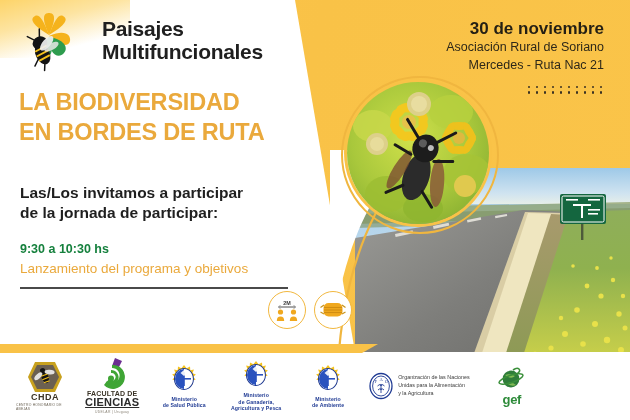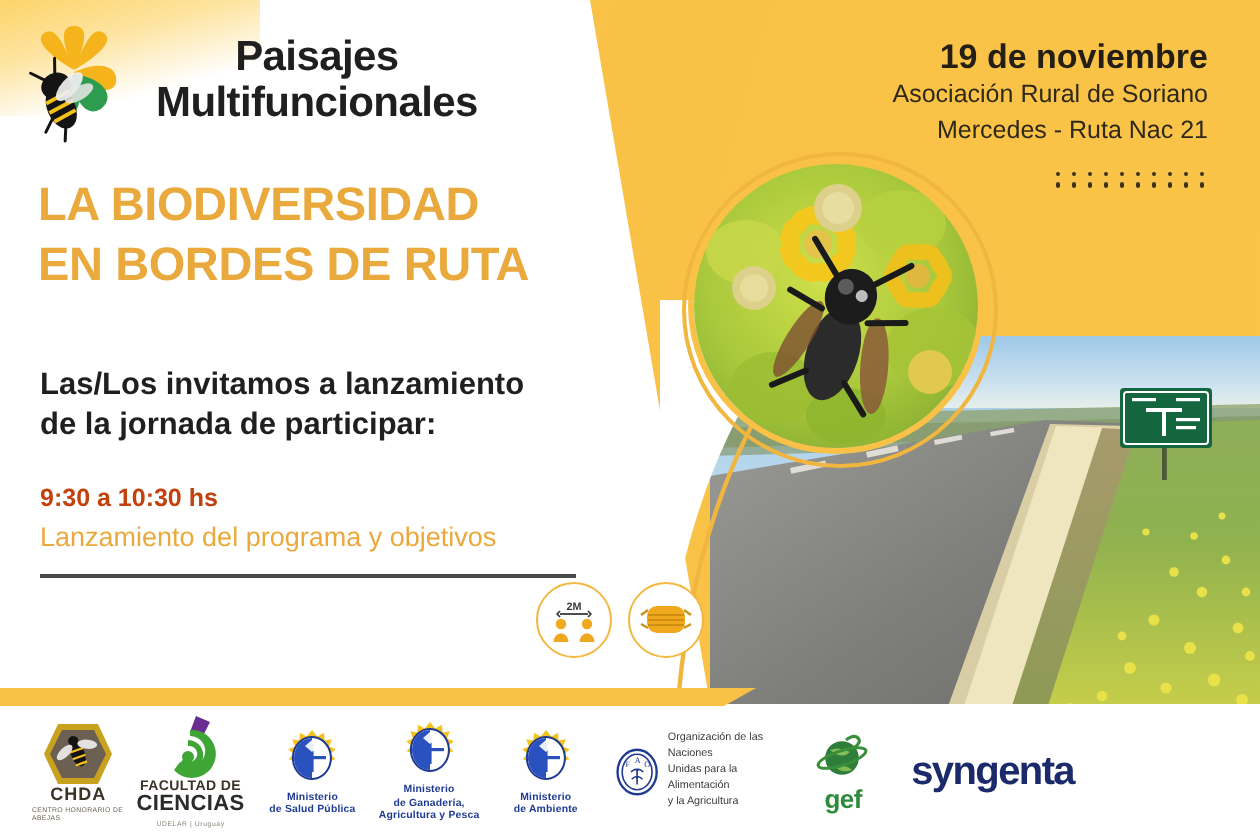--- a/index.html
+++ b/index.html
@@ -52,21 +52,21 @@
   .bee-circle{
     position:absolute;left:347px;top:82px;width:142px;height:142px;border-radius:50%;
     overflow:hidden;box-shadow:0 0 0 3px #f9c247;
   }
   .bee-ring{
     position:absolute;left:341px;top:76px;width:154px;height:154px;border-radius:50%;
     border:2px solid #f0b63f;
   }
 
   
-  .brand{position:absolute;left:6px;top:10px;display:flex;align-items:center;gap:10px;text-align:center;}
+  .brand{position:absolute;left:18px;top:10px;display:flex;align-items:center;gap:22px;}
   .brand-text{
     color:#1f1f1f;font-weight:bold;font-size:21px;line-height:1.08;letter-spacing:-0.3px;
   }
 
   
   .date-block{
     position:absolute;right:26px;top:18px;text-align:right;color:#2a2418;
   }
   .date-main{font-size:17px;font-weight:bold;line-height:1.25;color:#241f14;}
   .date-sub{font-size:12.5px;line-height:1.38;color:#2e2819;}
@@ -82,21 +82,21 @@
     position:absolute;left:19px;top:88px;width:300px;
     color:#eaa93c;font-weight:bold;font-size:23.5px;line-height:1.26;letter-spacing:-0.2px;
   }
   .subhead{
     position:absolute;left:20px;top:183px;width:300px;
     color:#1f1f1f;font-weight:bold;font-size:15.5px;line-height:1.32;
   }
 
   
   .sched{position:absolute;left:20px;top:240px;width:282px;}
-  .sched-time{color:#c2410c;font-weight:bold;font-size:12.5px;line-height:1.5;}
+  .sched-time{color:#15803d;font-weight:bold;font-size:12.5px;line-height:1.5;}
   .sched-desc{color:#eaa93c;font-weight:normal;font-size:13.5px;line-height:1.45;}
   .sched-rule{height:1.5px;background:#4a4a4a;margin:9px 0 10px 0;width:268px;}
 
   
   .covid{position:absolute;left:268px;top:291px;display:flex;gap:8px;}
   .covid-ic{
     width:36px;height:36px;border-radius:50%;border:1.6px solid #f2b83f;
     display:flex;align-items:center;justify-content:center;background:#fff;
   }
 
@@ -112,21 +112,21 @@
   }
   .fao-txt{
     font-size:5.4px;color:#3b3b3b;line-height:1.45;text-align:left;
   }
   .syngenta{
     font-size:20px;font-weight:bold;color:#1b2a6b;letter-spacing:-0.8px;
   }
   .chda-word{font-size:9px;font-weight:bold;color:#3a3326;letter-spacing:0.5px;line-height:1;}
   .chda-sub{font-size:3.4px;color:#6d6557;letter-spacing:0.2px;margin-top:1px;}
   .fc-1{font-size:7px;font-weight:bold;color:#3a3326;line-height:1;letter-spacing:0.2px;}
-  .fc-2{font-size:11px;font-weight:bold;color:#2b2b2b;line-height:1;letter-spacing:0.2px;}
+  .fc-2{font-size:11px;font-weight:bold;color:#2b2b2b;line-height:1;letter-spacing:0.2px;text-decoration:underline;}
   .fc-3{font-size:3.4px;color:#8a8376;letter-spacing:0.3px;margin-top:2px;}
   .gef-txt{font-size:13px;font-weight:bold;color:#2e8b3a;line-height:1;letter-spacing:-0.3px;}
 </style>
 </head>
 <body>
 
 <div id="poster">
 
   <div class="bg-yellow"></div>
   <div class="bg-white-wedge"></div>
@@ -322,21 +322,21 @@
         </g>
       </g>
     </svg>
     <div class="brand-text">
       <div>Paisajes</div>
       <div>Multifuncionales</div>
     </div>
   </div>
 
   <div class="date-block">
-    <div class="date-main">19 de noviembre</div>
+    <div class="date-main">30 de noviembre</div>
     <div class="date-sub">Asociación Rural de Soriano</div>
     <div class="date-sub">Mercedes - Ruta Nac 21</div>
   </div>
   <div class="dots">
     <div class="dot-row">
       <i class="dot"></i>
         <i class="dot"></i>
         <i class="dot"></i>
         <i class="dot"></i>
         <i class="dot"></i>
@@ -359,21 +359,21 @@
         <i class="dot"></i>
     </div>
   </div>
 
   <div class="headline">
     <div>LA BIODIVERSIDAD</div>
     <div>EN BORDES DE RUTA</div>
   </div>
 
   <div class="subhead">
-    <div>Las/Los invitamos a lanzamiento</div>
+    <div>Las/Los invitamos a participar</div>
     <div>de la jornada de participar:</div>
   </div>
 
   <div class="sched">
     <div>
       <div class="sched-time">9:30 a 10:30 hs</div>
       <div class="sched-desc">Lanzamiento del programa y objetivos</div>
     </div>
     <div class="sched-rule"></div>
   </div>
@@ -515,20 +515,16 @@
       <svg width="30" height="26" viewBox="0 0 30 26">
         <path d="M16 3 q4 -3 6 -1 q2 2 -2 5" fill="none" stroke="#3a8f3a" stroke-width="1.6"></path>
         <circle cx="14" cy="12" r="8.4" fill="#2f7d3a"></circle>
         <path d="M8 8 q5 -2 10 1 q-4 4 -10 -1 Z" fill="#8fc45a" opacity="0.9"></path>
         <path d="M10 16 q6 -1 9 2 q-5 2 -9 -2 Z" fill="#8fc45a" opacity="0.85"></path>
         <ellipse cx="14" cy="12" rx="12.5" ry="3.6" fill="none" stroke="#3a8f3a" stroke-width="1.5" transform="rotate(-18 14 12)"></ellipse>
       </svg>
       <div class="gef-txt">gef</div>
     </div>
 
-    <div style="margin-left:14px;display:flex;align-items:center;">
-      <span class="syngenta">syngenta</span>
-      <svg width="0" height="0" style="position:absolute"></svg>
-    </div>
 
   </div>
 
 </div>
 
 </body></html>

